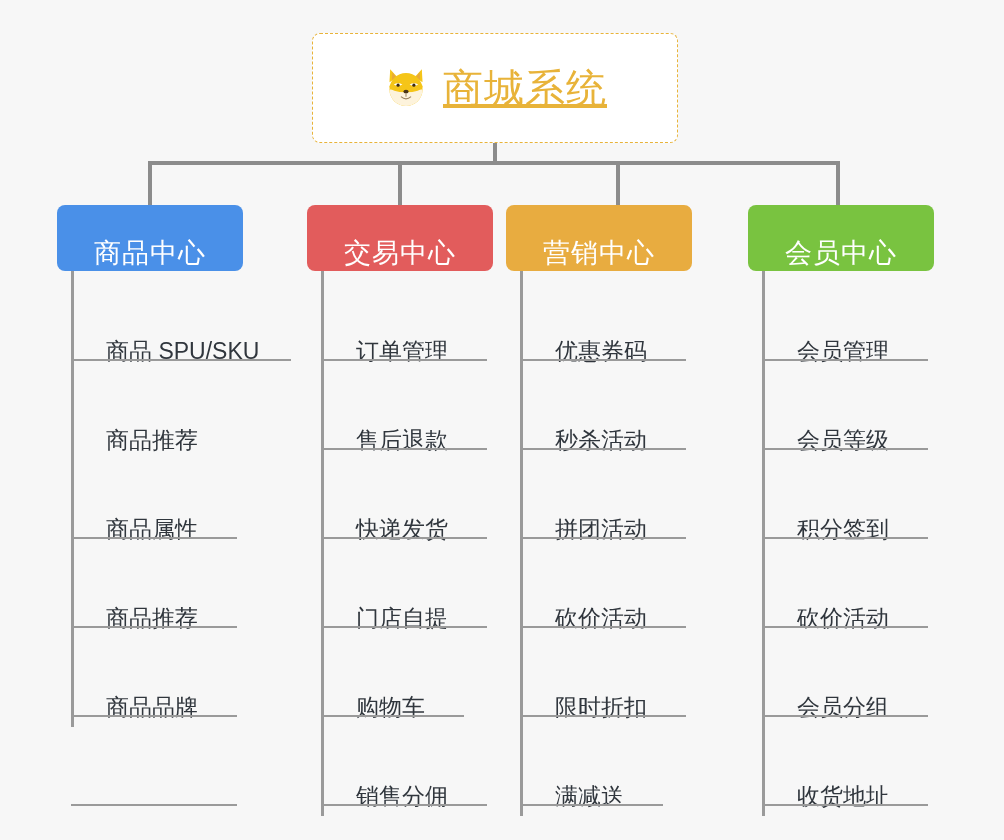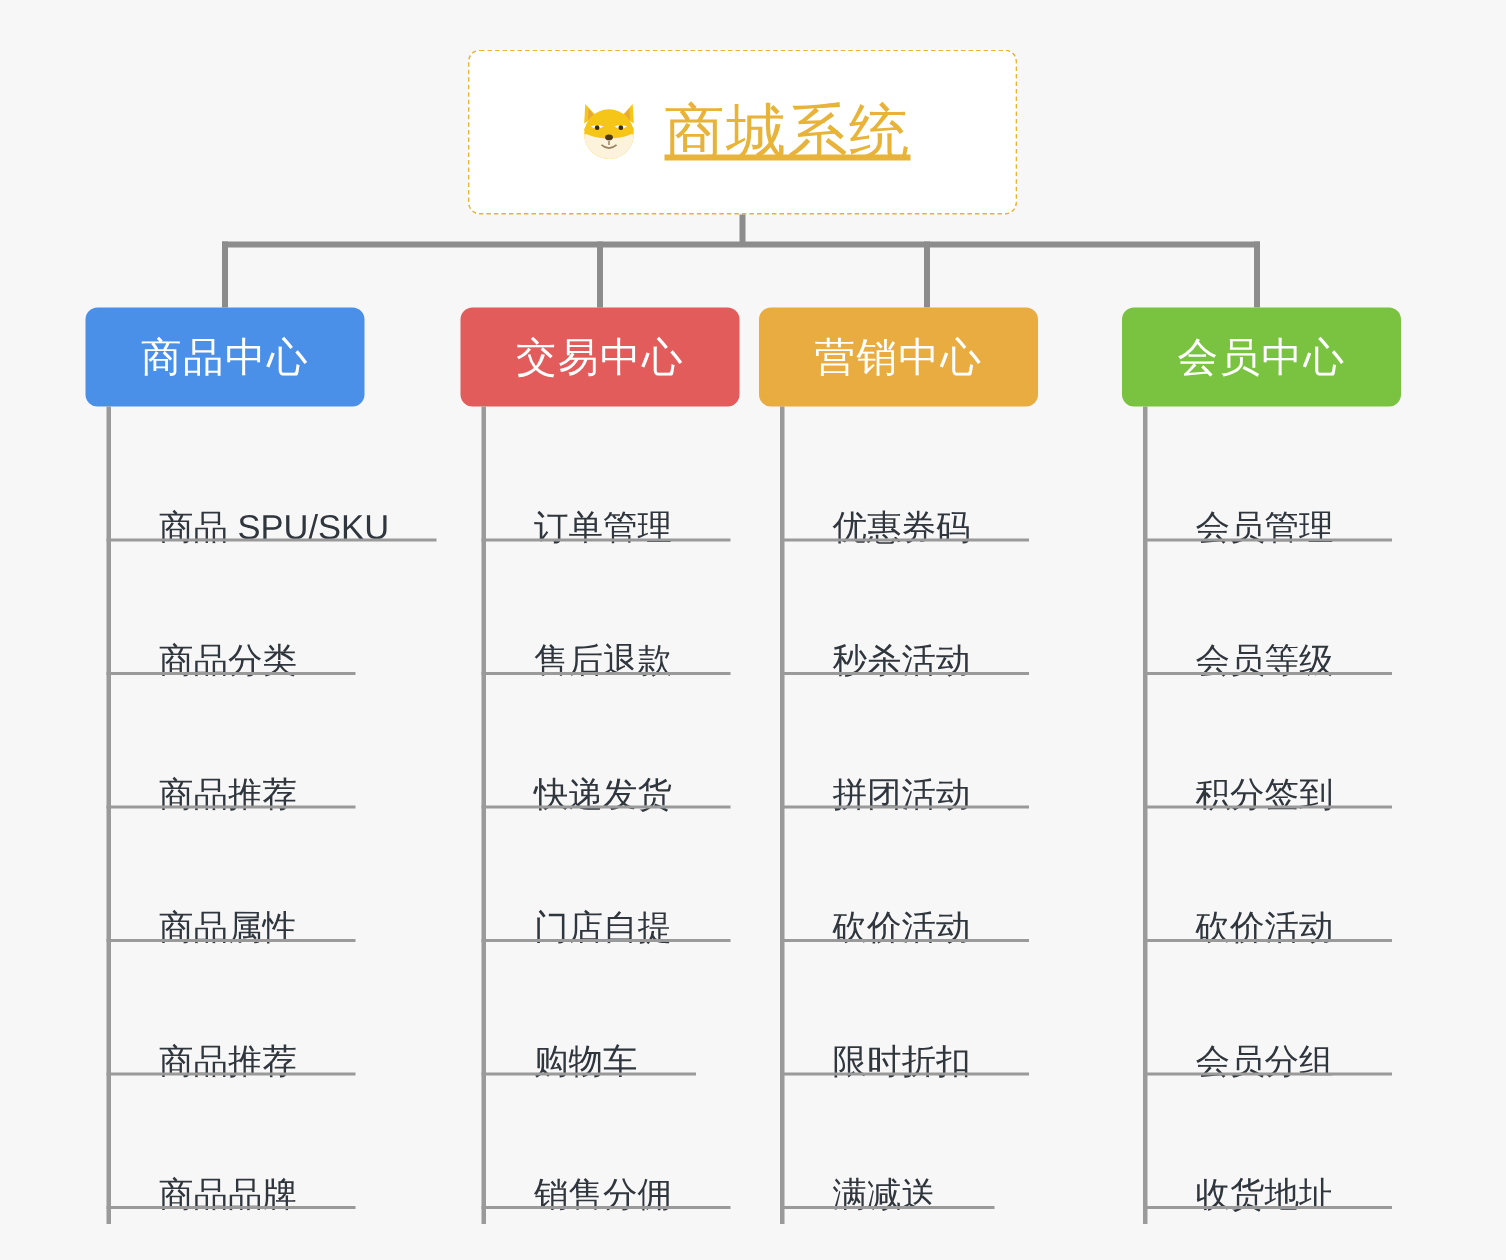--- a/index.html
+++ b/index.html
@@ -81,21 +81,21 @@
 
   
   .column {
     position: absolute;
     top: 205px;
   }
   .cat-box {
     height: 66px;
     border-radius: 8px;
     display: flex;
-    align-items: center;
+    align-items: flex-end;
     justify-content: center;
     color: #ffffff;
     font-size: 27px;
     letter-spacing: 1px;
     box-sizing: border-box;
     white-space: nowrap;
   }
 
   
   .child-list {
@@ -165,24 +165,20 @@
   <div class="column" style="left:57px;width:186px">
     <div class="cat-box" style="background:#4a90e8">
       <span>商品中心</span>
     </div>
     <div class="child-list">
       <div class="child-item">
           <span class="child-label">商品 SPU/SKU</span>
           <span class="child-rule" style="top:88px;width:220px"></span>
         </div>
       <div class="child-item">
-          <span class="child-label">商品分类</span>
-          <span class="child-rule" style="top:177px;width:166px"></span>
-        </div>
-      <div class="child-item">
           <span class="child-label">商品推荐</span>
           <span class="child-rule" style="top:266px;width:166px"></span>
         </div>
       <div class="child-item">
           <span class="child-label">商品属性</span>
           <span class="child-rule" style="top:355px;width:166px"></span>
         </div>
       <div class="child-item">
           <span class="child-label">商品推荐</span>
           <span class="child-rule" style="top:444px;width:166px"></span>

